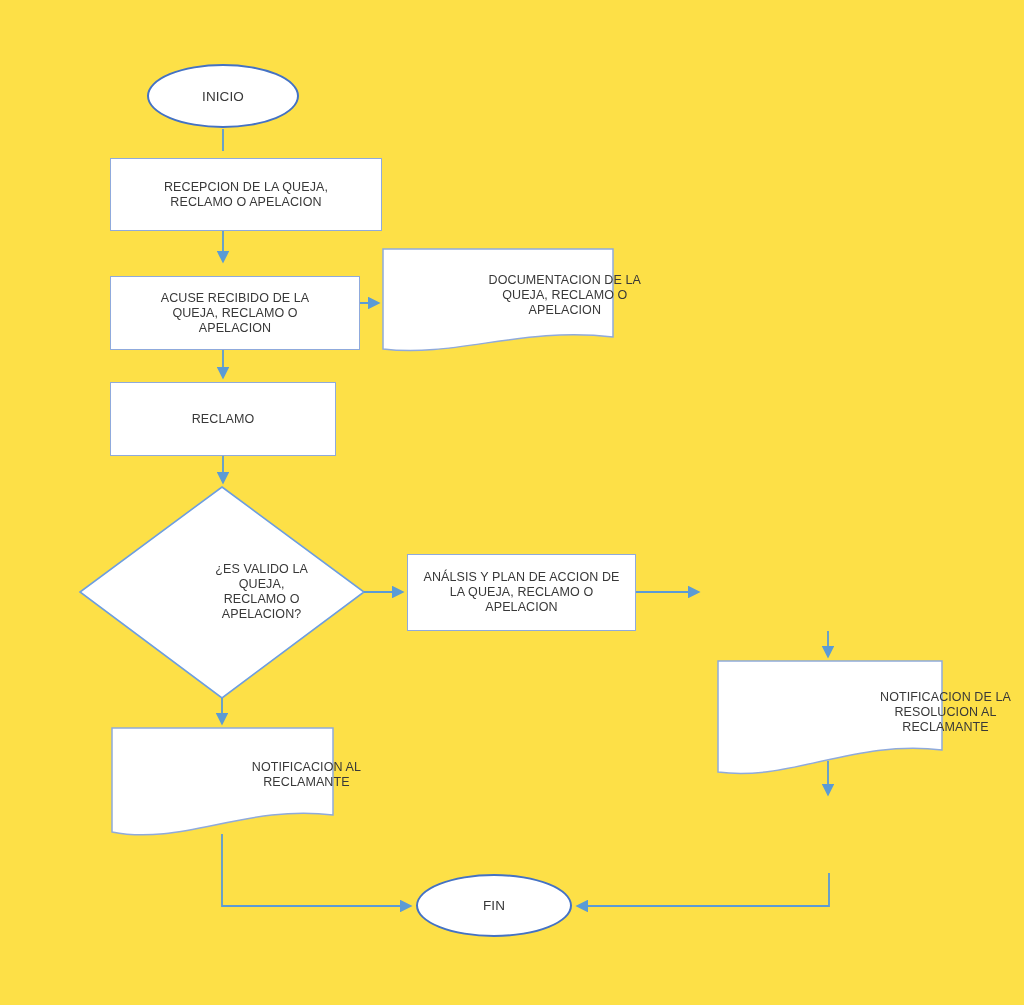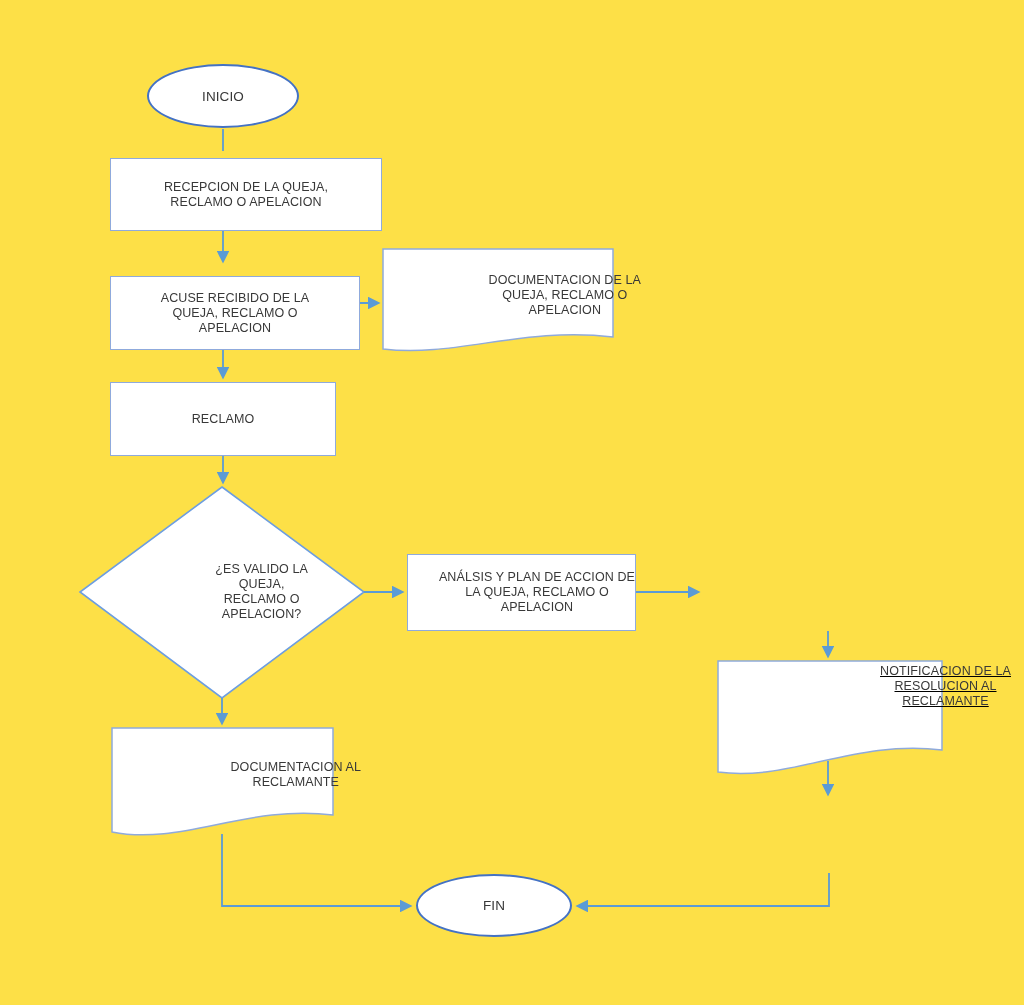--- a/index.html
+++ b/index.html
@@ -69,21 +69,21 @@
   <div class="node process" style="left:110px;top:276px;width:250px;height:74px;">
     <span class="lbl">ACUSE RECIBIDO DE LA
 QUEJA, RECLAMO O
 APELACION</span>
   </div>
 
   <div class="node process" style="left:110px;top:382px;width:226px;height:74px;">
     <span class="lbl">RECLAMO</span>
   </div>
 
-  <div class="node process" style="left:407px;top:554px;width:229px;height:77px;justify-content:flex-end;">
+  <div class="node process" style="left:407px;top:554px;width:229px;height:77px;">
     <span class="lbl">ANÁLSIS Y PLAN DE ACCION DE
 LA QUEJA, RECLAMO O
 APELACION</span>
   </div>
 
 
 
   <div class="node terminator" style="left:416px;top:874px;width:156px;height:63px;justify-content:center;">
     <span class="lbl">FIN</span>
   </div>
@@ -94,24 +94,24 @@
 RECLAMO O
 APELACION?</span>
   </div>
 
   <div class="overlay-lbl" style="left:383px;top:251px;width:230px;height:88px;">
     <span class="lbl">DOCUMENTACION DE LA
 QUEJA, RECLAMO O
 APELACION</span>
   </div>
 
-  <div class="overlay-lbl" style="left:718px;top:637px;width:265px;height:98px;text-decoration:underline;">
+  <div class="overlay-lbl" style="left:718px;top:663px;width:265px;height:98px;">
     <span class="lbl">NOTIFICACION DE LA
 RESOLUCION AL
 RECLAMANTE</span>
   </div>
 
   <div class="overlay-lbl" style="left:112px;top:730px;width:221px;height:90px;">
-    <span class="lbl">DOCUMENTACION AL
+    <span class="lbl">NOTIFICACION AL
 RECLAMANTE</span>
   </div>
 
 </div>
 
 </body></html>

